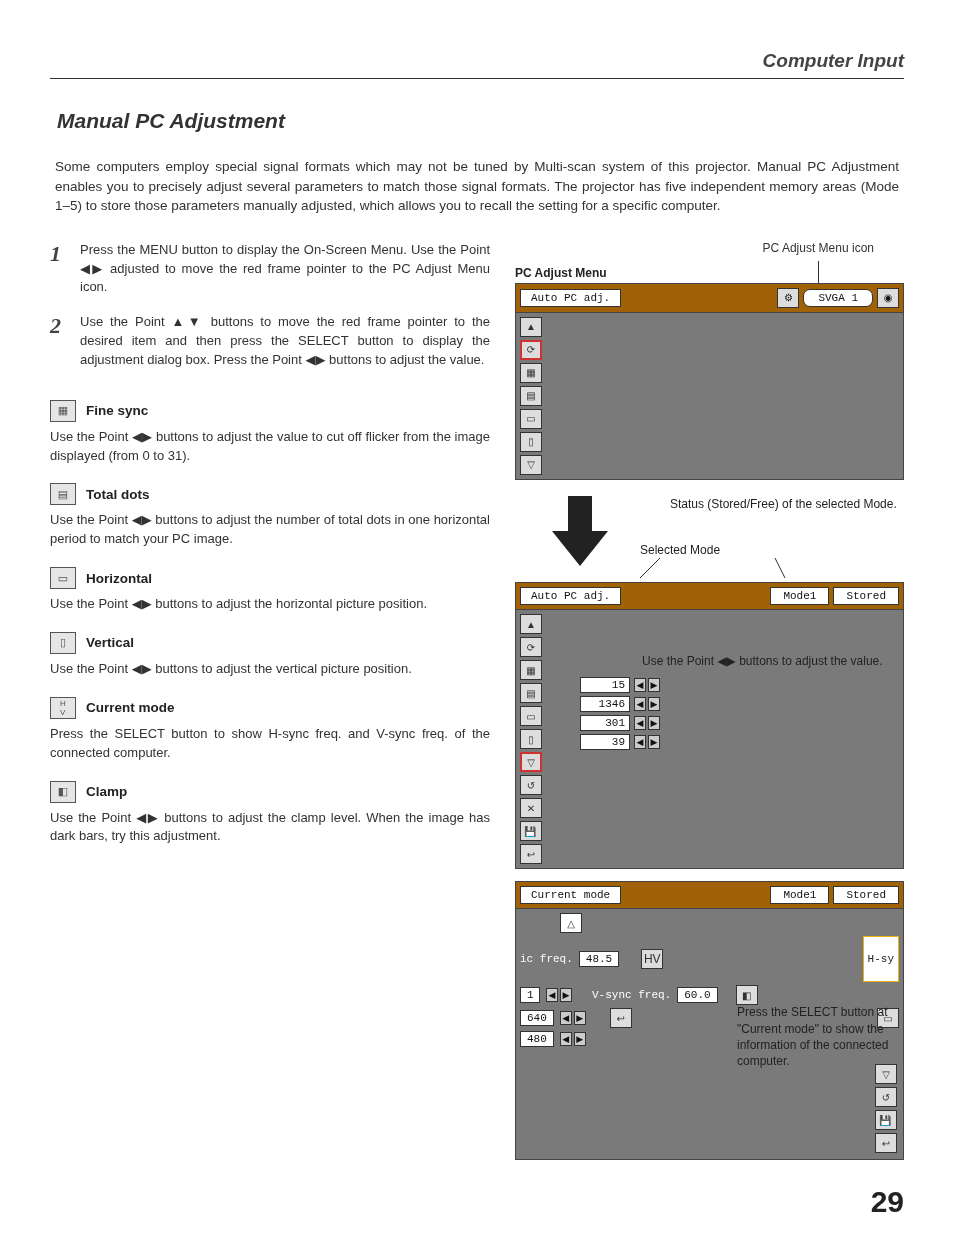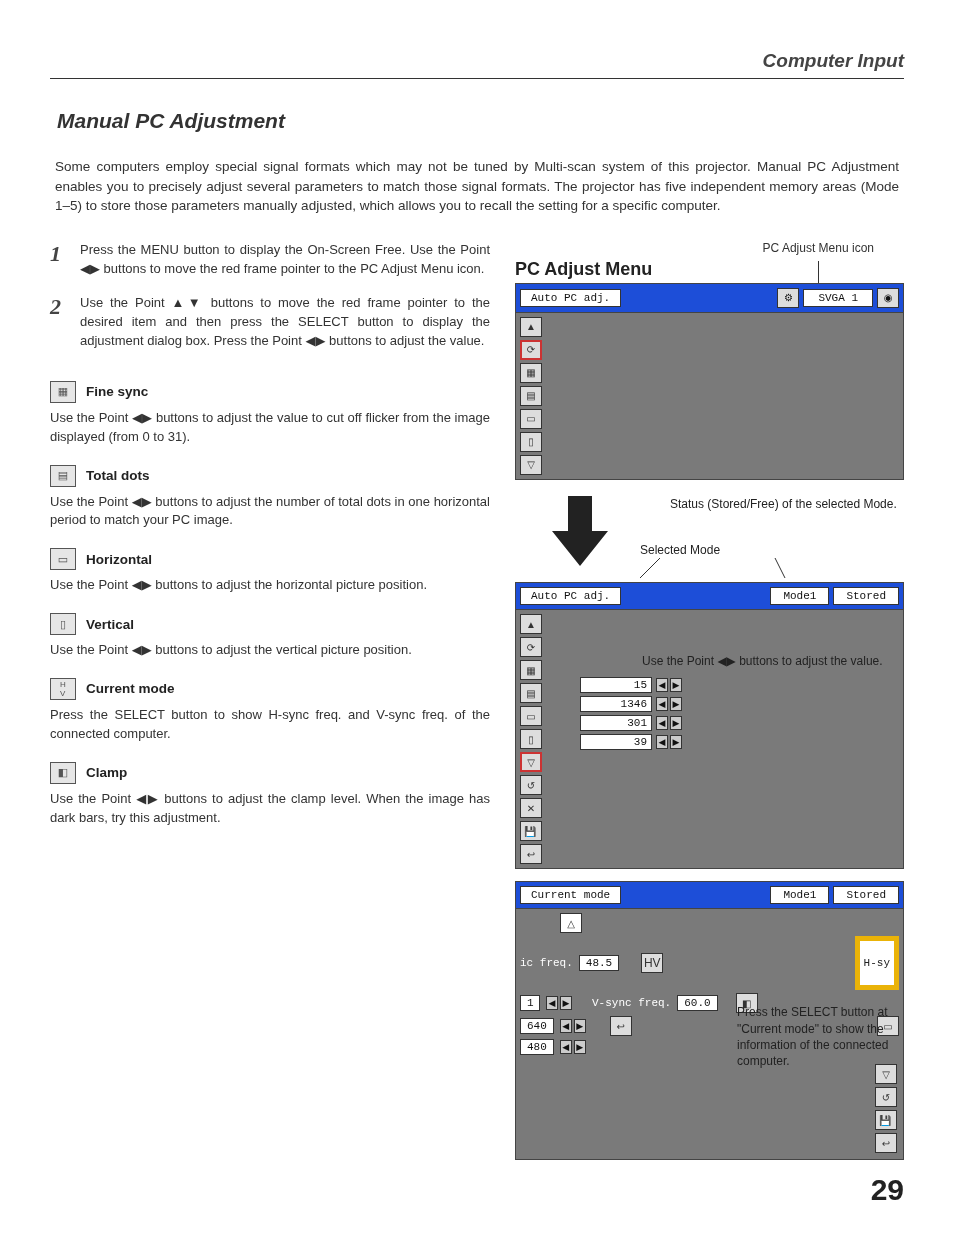--- a/index.html
+++ b/index.html
@@ -70,36 +70,36 @@
     width: 26px; height: 22px;
     border: 1px solid #555;
     background: #e6e6e6;
     display: flex; align-items: center; justify-content: center;
     font-size: 11px; color: #555;
   }
   .item-title { font-weight: bold; font-size: 13.5px; color: #222; }
   .item-body { font-size: 13px; color: #333; line-height: 1.45; text-align: justify; }
 
   
-  .diagram-label { font-weight: bold; font-size: 18px; color: #222; margin-bottom: 3px; }
+  .diagram-label { font-weight: bold; font-size: 12px; color: #222; margin-bottom: 3px; }
   .diagram-sub { font-size: 12px; color: #333; margin-bottom: 6px; text-align: left; }
   .diagram-top { display:flex; align-items:flex-end; gap: 30px; }
   .diagram-top .leader { font-size: 12px; color:#333; position:relative; }
   .leader-line { width:1px; height:22px; background:#333; margin: 0 auto; }
 
   .panel {
     border: 1px solid #444;
     background: #7a7a7a;
     margin-bottom: 12px;
     font-size: 11px;
     color: #111;
   }
   .panel-bar {
     display: flex; gap: 4px; padding: 4px;
-    background: #1d4ed8;
+    background: #a16207;
     border-bottom: 1px solid #444;
     align-items: center;
   }
   .bar-lbl {
     background: #fff; border:1px solid #333; padding: 2px 10px;
     font-family: "Courier New", monospace; font-size: 11px;
   }
   .bar-icon {
     width: 22px; height: 20px; background:#ddd; border:1px solid #333;
     display:flex; align-items:center; justify-content:center; font-size:10px;
@@ -119,21 +119,21 @@
   }
 
   .big-arrow {
     width: 60px;
     margin: 4px 0 4px 35px;
   }
   .big-arrow svg { display:block; }
 
   .val-row { display:flex; align-items:center; gap:4px; margin:3px 0; }
   .val-box {
-    background:#fff; border:1px solid #333; width:72px; text-align:right;
+    background:#fff; border:1px solid #333; width:50px; text-align:right;
     padding:1px 4px; font-family:"Courier New", monospace; font-size:11px;
   }
   .arrows-ctrl {
     display:flex; gap:2px;
   }
   .arrows-ctrl span {
     width:12px; height:14px; background:#ccc; border:1px solid #333;
     display:flex; align-items:center; justify-content:center; font-size:9px;
   }
 
@@ -146,21 +146,21 @@
   .p3-val { background:#fff; border:1px solid #333; padding:1px 6px; font-family:"Courier New",monospace; }
   .p3-caption {
     position:absolute; right:6px; bottom: 90px; width: 160px;
     font-size:12px; color:#222; line-height:1.35;
   }
   .p3-side-icons { position:absolute; right:6px; bottom:6px; display:flex; flex-direction:column; gap:3px;}
 
   .page-number {
     position: absolute;
     right: 50px;
-    bottom: 28px;
+    bottom: 16px;
     font-size: 30px;
     font-weight: bold;
     color: #222;
   }
   .diag-flex { display:flex; gap:10px; }
   .diag-right-notes { flex:1; padding: 4px 4px 4px 10px; }
 </style>
 </head>
 <body>
 
@@ -170,21 +170,21 @@
 <h2 class="page-title">Manual PC Adjustment</h2>
 
 <p class="intro">Some computers employ special signal formats which may not be tuned by Multi-scan system of this projector. Manual PC Adjustment enables you to precisely adjust several parameters to match those signal formats. The projector has five independent memory areas (Mode 1–5) to store those parameters manually adjusted, which allows you to recall the setting for a specific computer.</p>
 
 <div class="columns">
 
   <div class="left">
 
     <div class="step">
       <div class="step-num">1</div>
-      <div class="step-text">Press the MENU button to display the On-Screen Free. Use the Point ◀▶ buttons to move the red frame pointer to the PC Adjust Menu icon.</div>
+      <div class="step-text">Press the MENU button to display the On-Screen Menu. Use the Point ◀▶ adjusted to move the red frame pointer to the PC Adjust Menu icon.</div>
     </div>
     <div class="step">
       <div class="step-num">2</div>
       <div class="step-text">Use the Point ▲▼ buttons to move the red frame pointer to the desired item and then press the SELECT button to display the adjustment dialog box. Press the Point ◀▶ buttons to adjust the value.</div>
     </div>
 
     <div style="height:14px"></div>
 
     <div class="item">
       <div class="item-head">
@@ -244,21 +244,21 @@
         <div class="diagram-sub">PC Adjust Menu icon</div>
         <div class="leader-line"></div>
       </div>
     </div>
 
     <div class="panel">
       <div class="panel-bar">
         <div class="bar-lbl">Auto PC adj.</div>
         <div class="bar-spacer"></div>
         <div class="bar-icon">⚙</div>
-        <div class="bar-lbl" style="padding:2px 14px;">SVGA 1</div>
+        <div class="bar-lbl" style="padding:2px 14px;border-radius:7px;">SVGA 1</div>
         <div class="bar-icon">◉</div>
       </div>
       <div class="panel-body">
         <div class="icon-col">
           <div class="menu-icon">▲</div>
           <div class="menu-icon sel">⟳</div>
           <div class="menu-icon">▦</div>
           <div class="menu-icon">▤</div>
           <div class="menu-icon">▭</div>
           <div class="menu-icon">▯</div>
@@ -357,21 +357,21 @@
       <div class="panel3-body">
         <div class="p3-row" style="margin-left:40px;">
           <div class="menu-icon" style="background:#fff;">△</div>
         </div>
         <div class="p3-row">
           <span class="p3-lbl">ic freq.</span>
           <span class="p3-val">48.5</span>
           <div style="width:10px;"></div>
           <div class="menu-icon" style="font-size:12px;">HV</div>
           <div class="bar-spacer"></div>
-          <span class="p3-lbl" style="color:#222; background:#fff; border:5px solid #eab308; padding:16px 4px;">H-sy</span>
+          <span class="p3-lbl" style="color:#222; background:#fff; border:1px solid #eab308; padding:16px 4px;">H-sy</span>
         </div>
         <div class="p3-row">
           <span class="p3-val" style="width:20px;">1</span>
           <div class="arrows-ctrl">
               <span>◀</span>
               <span>▶</span>
             </div>
           <div style="width:8px;"></div>
           <span class="p3-lbl">V-sync freq.</span>
           <span class="p3-val">60.0</span>

